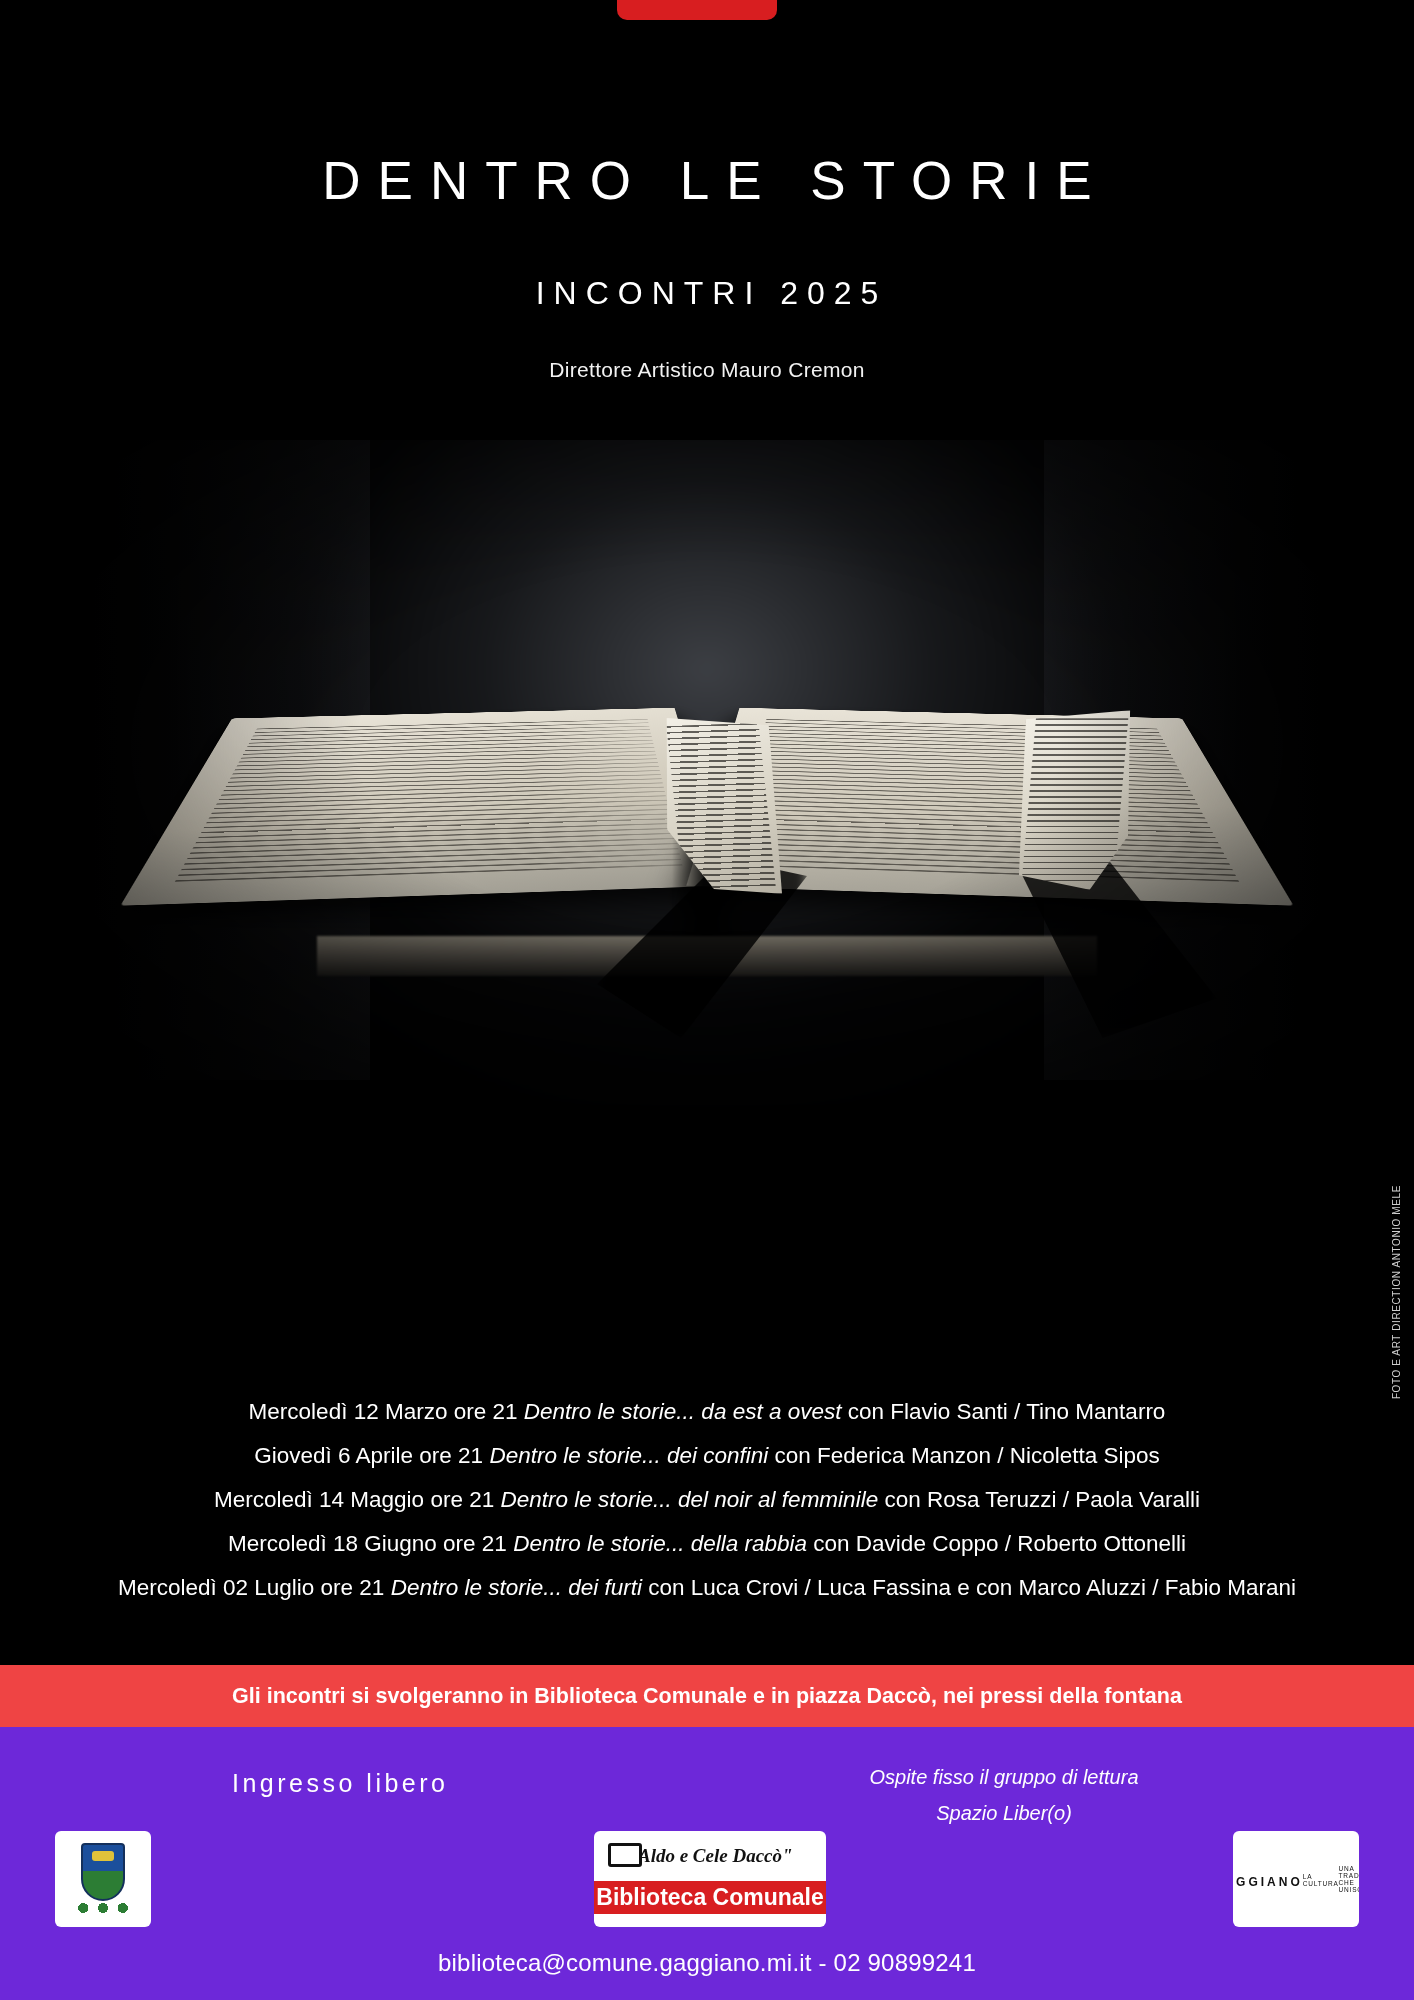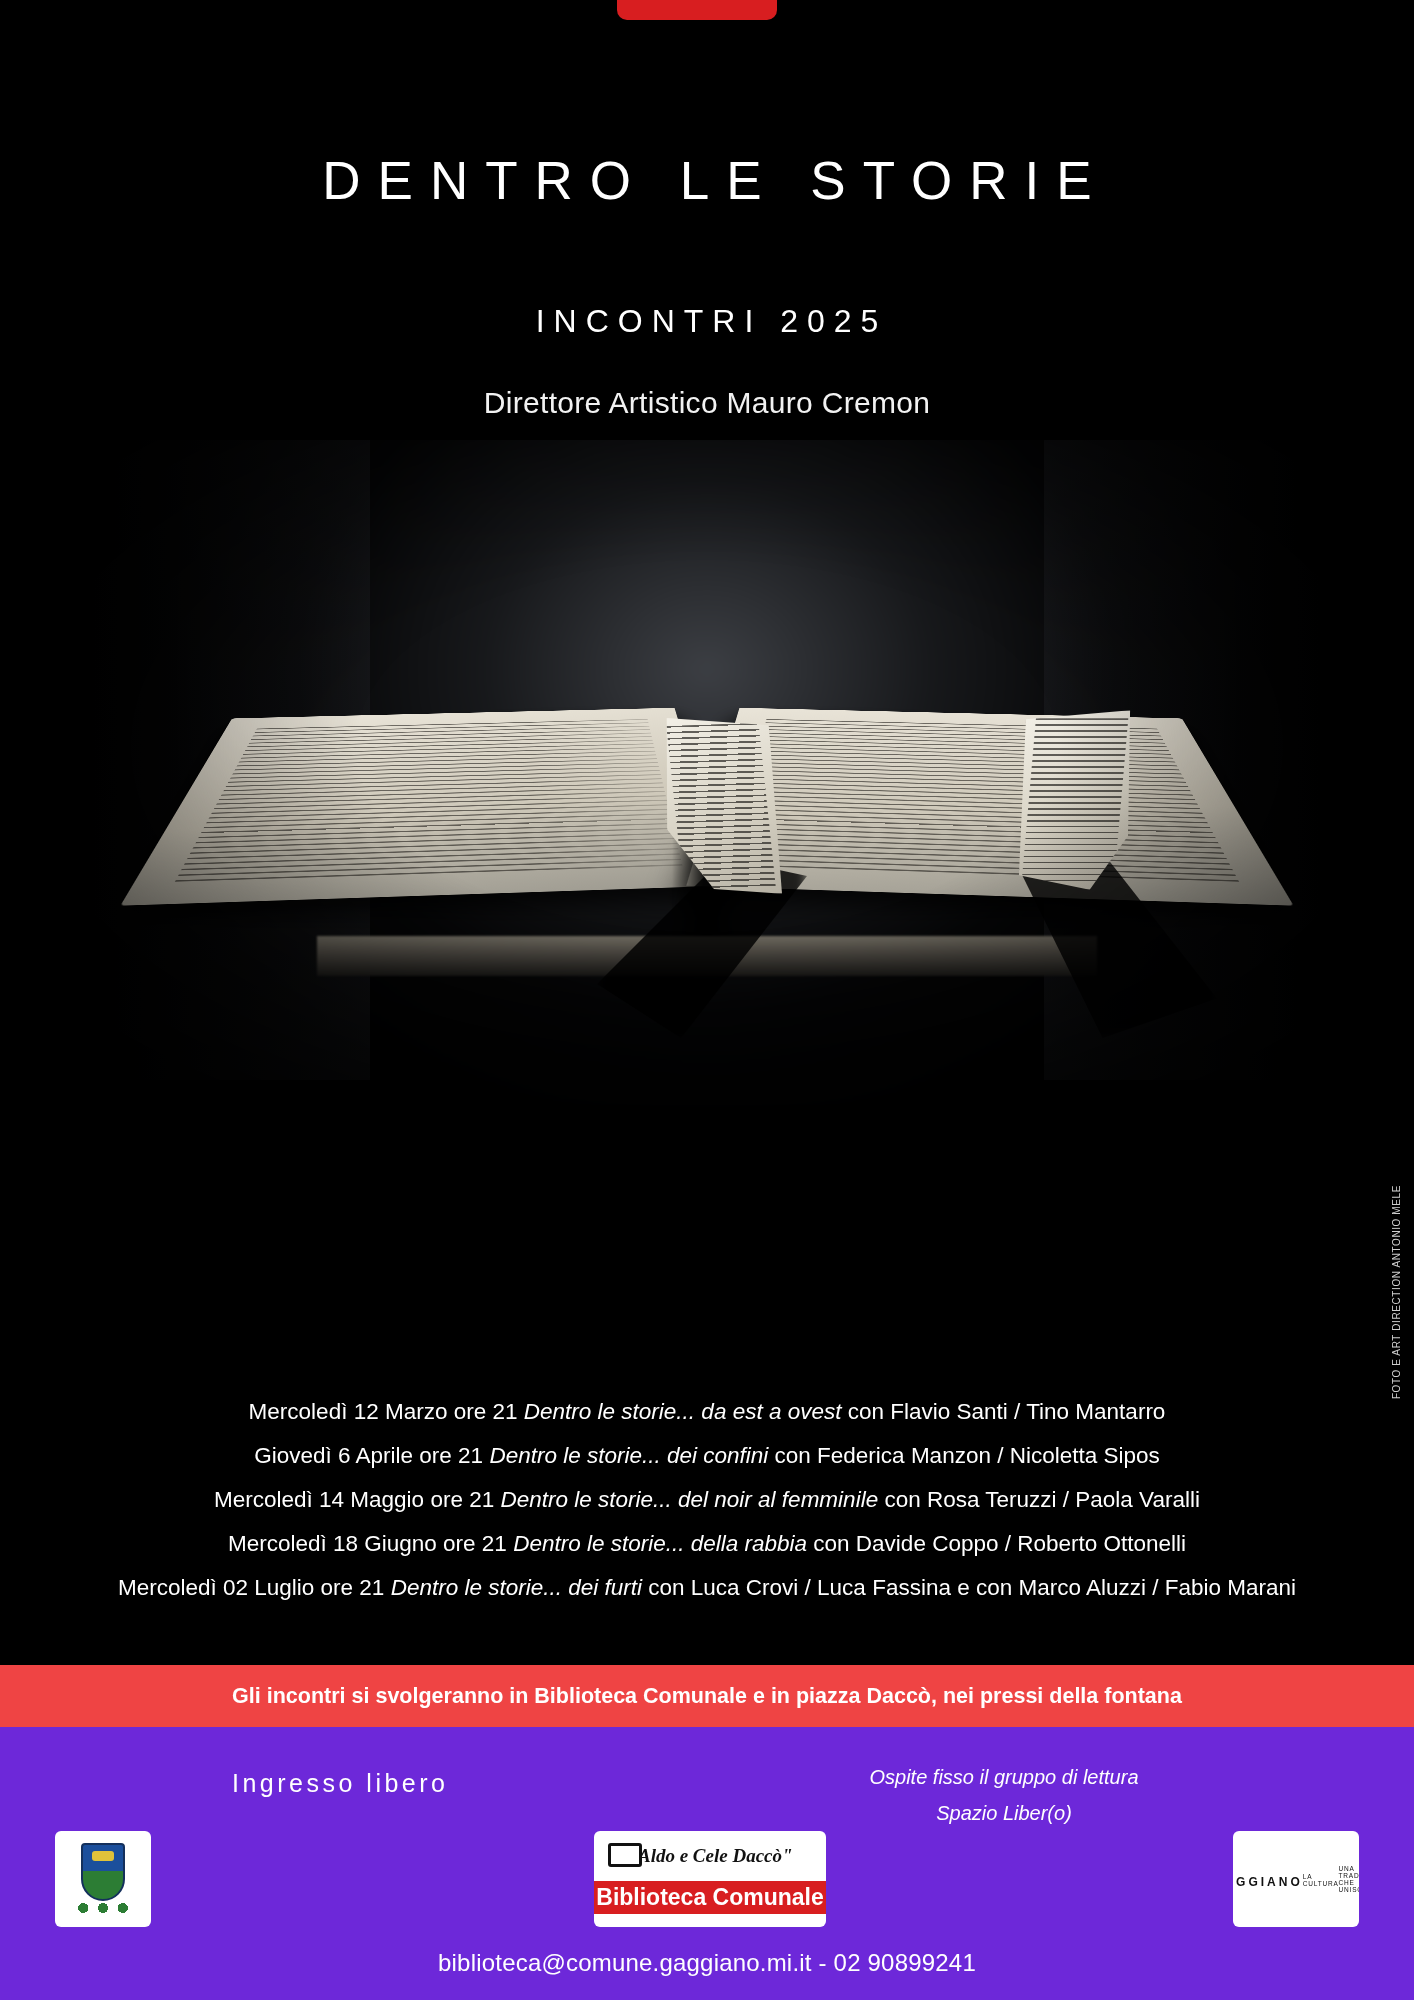--- a/index.html
+++ b/index.html
@@ -40,29 +40,29 @@
   }
   .title {
     font-size: 53px;
     letter-spacing: 17px;
     font-weight: 400;
     color: #ffffff;
     text-indent: 17px;
     font-family: "Liberation Sans", sans-serif;
   }
   .subtitle {
-    margin-top: 92px;
+    margin-top: 64px;
     font-size: 32px;
     letter-spacing: 9px;
     color: #ffffff;
     text-indent: 9px;
   }
   .director {
     margin-top: 46px;
-    font-size: 30px;
+    font-size: 21px;
     letter-spacing: 0.3px;
     color: #f2f2f2;
     font-weight: 400;
   }
 
   
   .photo {
     position: absolute;
     top: 440px;
     left: 0;

